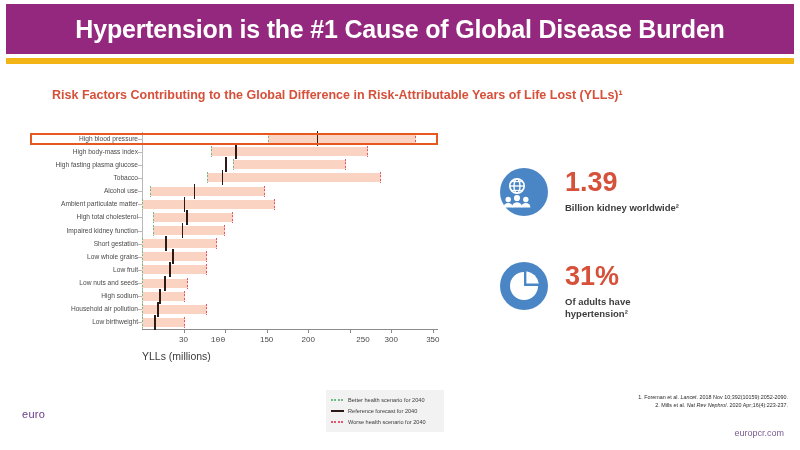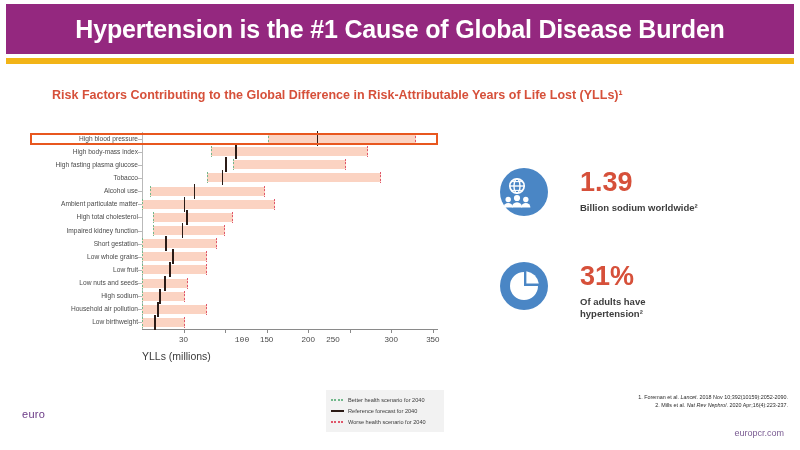--- a/index.html
+++ b/index.html
@@ -94,21 +94,21 @@
   .k-better{background:repeating-linear-gradient(to right,#72b98c 0,#72b98c 2px,transparent 2px,transparent 3.5px);height:2px;margin-top:3px;}
   .k-ref{background:#2b1b16;height:2px;margin-top:3px;}
   .k-worse{background:repeating-linear-gradient(to right,#e0566a 0,#e0566a 2px,transparent 2px,transparent 3.5px);height:2px;margin-top:3px;}
   .legend-label{font-size:5.6px;color:#3b3b3b;white-space:nowrap;}
   
   .stat{position:absolute;display:flex;align-items:flex-start;}
   .stat-icon{
     width:48px;height:48px;border-radius:50%;background:#4a86c5;
     flex:0 0 48px;position:relative;
   }
-  .stat-text{margin-left:32px;padding-top:1px;}
+  .stat-text{margin-left:17px;padding-top:1px;}
   .stat-value{font-size:27px;font-weight:bold;color:#d6503a;line-height:1;}
   .stat-caption{font-size:9.5px;font-weight:bold;color:#3d3d3d;margin-top:6px;line-height:1.25;}
   
   .footnotes{
     position:absolute;right:12px;top:393px;text-align:right;
     font-size:5.4px;color:#2b2b2b;line-height:1.55;
   }
   .footnotes i{font-style:italic;}
   .logo{position:absolute;left:22px;top:408px;width:76px;}
   .logo-euro{font-size:11px;color:#6b3a86;letter-spacing:0.3px;}
@@ -219,27 +219,27 @@
         <div class="bar" style="left: 0px; width: 43.2113px; background: rgb(251, 211, 194);"></div>
         <div class="whisk-lo" style="left: 0px;"></div>
         <div class="whisk-hi" style="left: 42.2113px;"></div>
         <div class="refline" style="left: 12.4648px;"></div>
       </div>
     </div>
   <div id="xaxis">
       <div class="xtick" style="left: 153.549px;"></div>
       <div class="xtlabel" style="left: 153.549px;">30</div>
       <div class="xtick" style="left: 195.099px;"></div>
-      <div class="xtlabel" style="left: 212px; font-family: Liberation Mono, monospace;">100</div>
+      <div class="xtlabel" style="left: 188px; font-family: Liberation Mono, monospace;">100</div>
       <div class="xtick" style="left: 236.648px;"></div>
       <div class="xtlabel" style="left: 236.648px;">150</div>
       <div class="xtick" style="left: 278.197px;"></div>
       <div class="xtlabel" style="left: 278.197px;">200</div>
       <div class="xtick" style="left: 319.746px;"></div>
-      <div class="xtlabel" style="left: 303px;">250</div>
+      <div class="xtlabel" style="left: 333px;">250</div>
       <div class="xtick" style="left: 361.296px;"></div>
       <div class="xtlabel" style="left: 361.296px;">300</div>
       <div class="xtick" style="left: 402.845px;"></div>
       <div class="xtlabel" style="left: 402.845px;">350</div>
     </div>
   <div class="xaxis-title">YLLs (millions)</div>
 
   <div class="legend">
     <div class="legend-row">
       <span class="legend-key">
@@ -304,21 +304,21 @@
       <circle cx="17" cy="30" r="3.1" fill="#ffffff"></circle>
       <path d="M11.8 39.5 a5.2 5.2 0 0 1 10.4 0 z" fill="#ffffff"></path>
       <circle cx="8.2" cy="31.5" r="2.7" fill="#ffffff"></circle>
       <path d="M3.6 39.5 a4.6 4.6 0 0 1 9.2 0 z" fill="#ffffff"></path>
       <circle cx="25.8" cy="31.5" r="2.7" fill="#ffffff"></circle>
       <path d="M21.2 39.5 a4.6 4.6 0 0 1 9.2 0 z" fill="#ffffff"></path>
     </svg>
   </div>
   <div class="stat-text">
     <div class="stat-value">1.39</div>
-    <div class="stat-caption">Billion sodium worldwide²</div>
+    <div class="stat-caption">Billion kidney worldwide²</div>
   </div>
 </div>
 
 <div class="stat" id="stat-1" style="left:500px;top:262px;">
   <div class="stat-icon">
     <svg width="48" height="48" viewBox="0 0 48 48" aria-hidden="true">
       <path d="M24 10 A14 14 0 1 0 38 24 L24 24 Z" fill="#ffffff"></path>
       <path d="M26.4 9.2 A14.8 14.8 0 0 1 38.8 21.6 L26.4 21.6 Z" fill="#ffffff"></path>
     </svg>
   </div>

